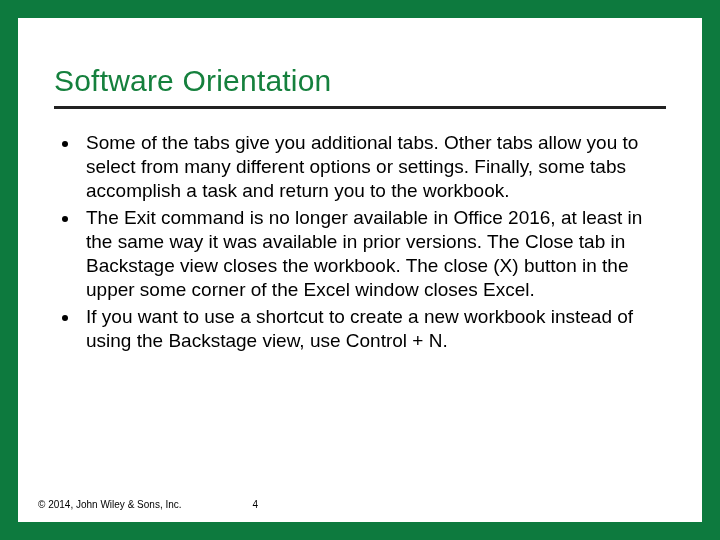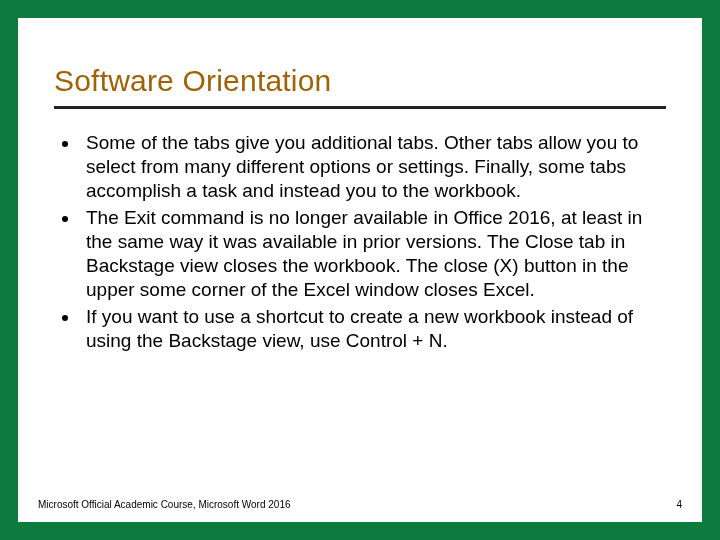--- a/index.html
+++ b/index.html
@@ -16,21 +16,21 @@
     height: 540px;
     border: 18px solid #0d7a3e;
     position: relative;
     background: #fff;
   }
   .content {
     padding: 46px 36px 0 36px;
   }
   .title {
     font-size: 30px;
-    color: #a16207;
+    color: #15803d;
     font-weight: 400;
     margin: 0 0 8px 0;
     letter-spacing: 0.2px;
   }
   .rule {
     border: none;
     border-top: 3px solid #222;
     margin: 0 0 22px 0;
   }
   ul.bullets {
@@ -67,22 +67,22 @@
   }
 </style>
 </head>
 <body>
 
 <div class="slide">
   <div class="content">
     <h1 class="title">Software Orientation</h1>
     <hr class="rule">
     <ul class="bullets">
-      <li>Some of the tabs give you additional tabs. Other tabs allow you to select from many different options or settings. Finally, some tabs accomplish a task and instead you to the workbook.</li>
+      <li>Some of the tabs give you additional tabs. Other tabs allow you to select from many different options or settings. Finally, some tabs accomplish a task and return you to the workbook.</li>
       <li>The Exit command is no longer available in Office 2016, at least in the same way it was available in prior versions.  The Close tab in Backstage view closes the workbook.  The close (X) button in the upper some corner of the Excel window closes Excel.</li>
       <li>If you want to use a shortcut to create a new workbook instead of using the Backstage view, use Control + N.</li>
     </ul>
   </div>
   <div class="footer">
-    <span class="course">Microsoft Official Academic Course, Microsoft Word 2016</span>
+    <span class="copyright">© 2014, John Wiley &amp; Sons, Inc.</span>
     <span class="pagenum">4</span>
   </div>
 </div>
 
 </body></html>

